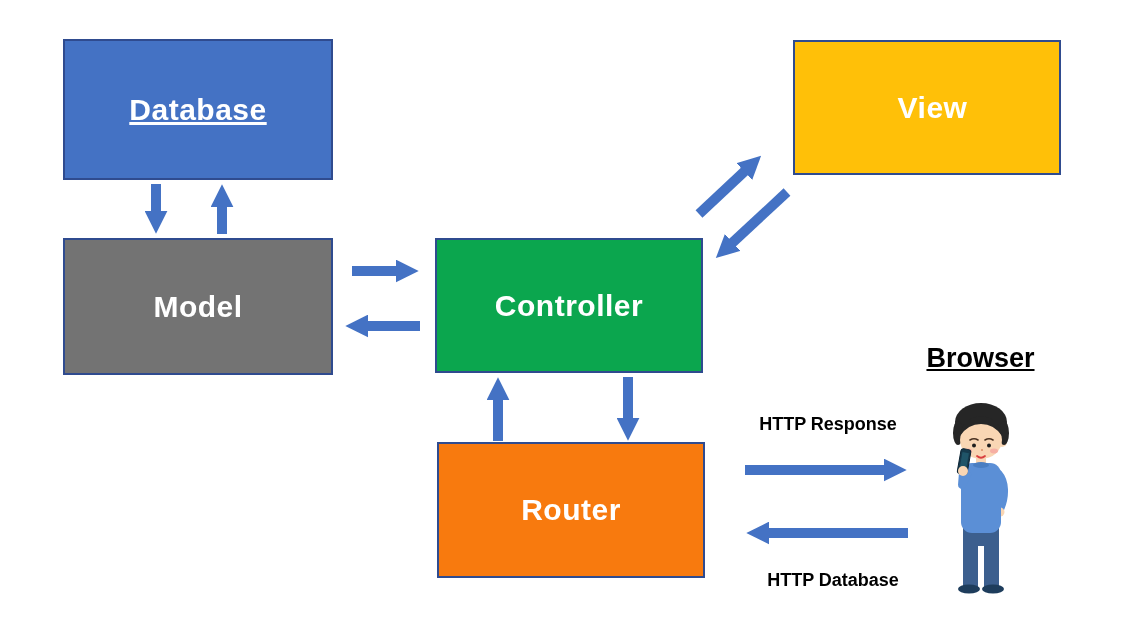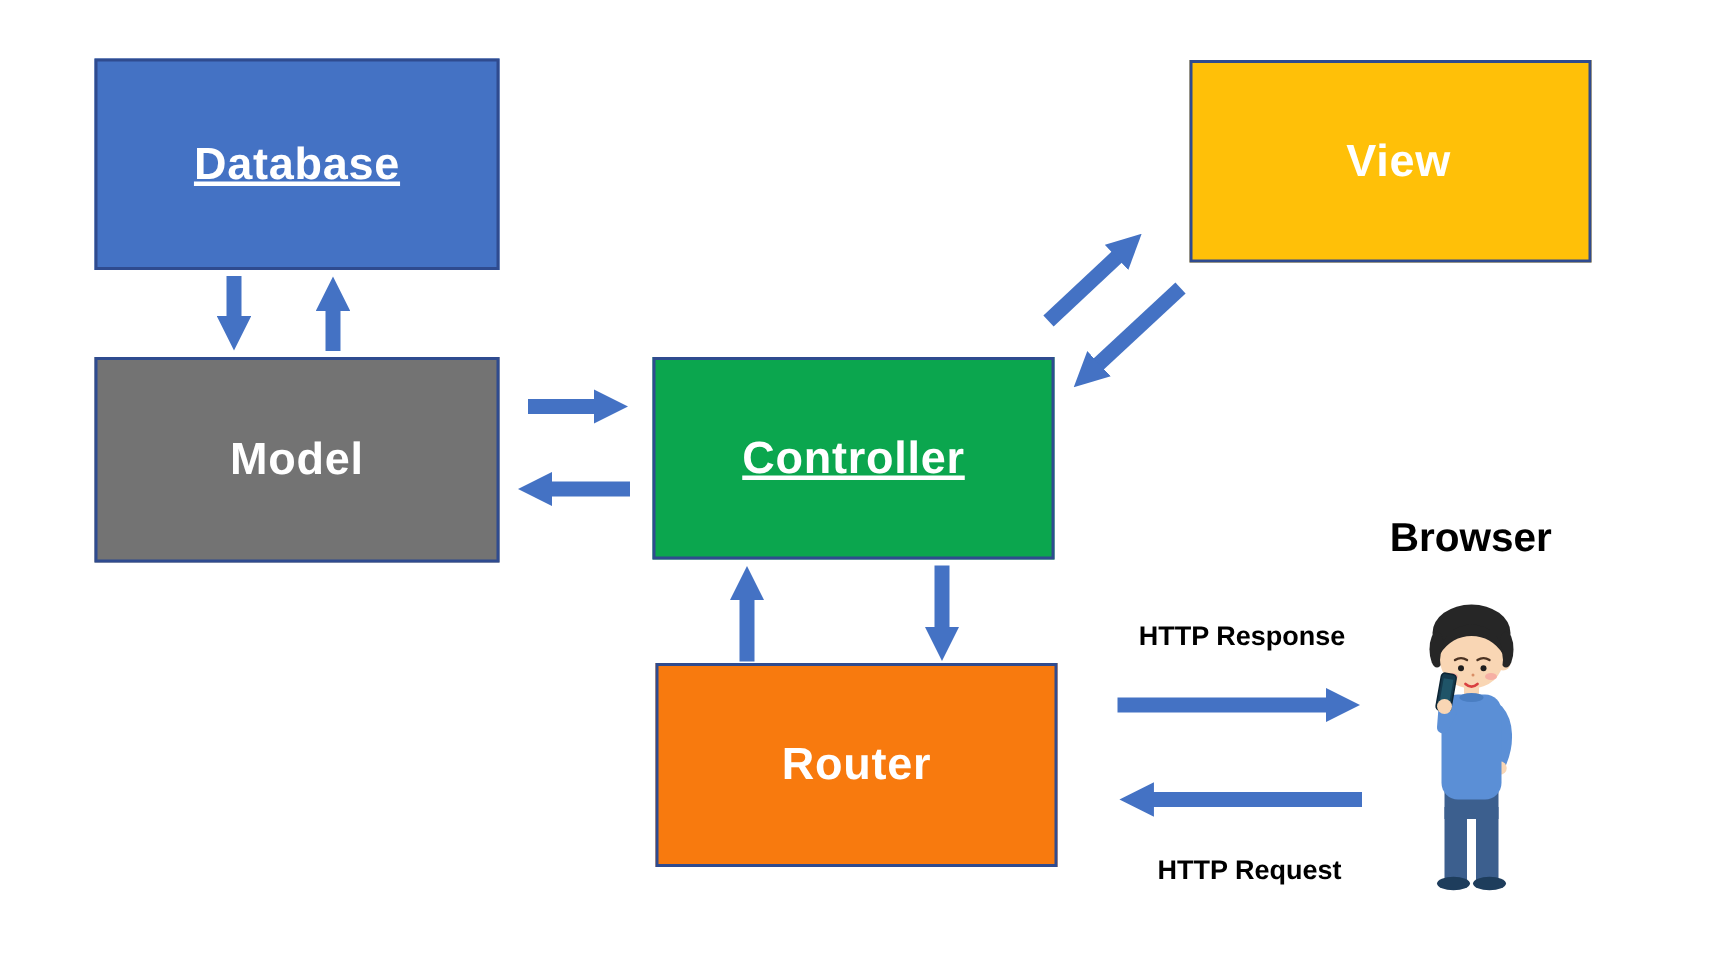--- a/index.html
+++ b/index.html
@@ -38,20 +38,21 @@
   #node-controller{ left: 435px; top: 238px; width: 268px; height: 135px; }
   #node-view      { left: 793px; top: 40px;  width: 268px; height: 135px; }
   #node-router    { left: 437px; top: 442px; width: 268px; height: 136px; text-align: center; }
   .browser-label {
     position: absolute;
     left: 903px; top: 343px; width: 155px;
     text-align: center;
     font-size: 27px;
     font-weight: bold;
     color: var(--annotation-text);
+    text-decoration: underline;
   }
   .http-label {
     position: absolute;
     width: 200px;
     text-align: center;
     font-size: 18px;
     font-weight: bold;
     color: var(--annotation-text);
   }
   #http-response { left: 728px; top: 414px; }
@@ -74,27 +75,27 @@
     width: 78px; height: 200px;
   }
 </style>
 </head>
 <body>
 
 <div class="canvas">
 
   <div class="node" id="node-database" style="background-color: rgb(68, 114, 196);">Database</div>
   <div class="node" id="node-model" style="background-color: #737373; text-align: right;">Model</div>
-  <div class="node" id="node-controller" style="background-color: rgb(11, 166, 78); text-decoration: underline;">Controller</div>
+  <div class="node" id="node-controller" style="background-color: rgb(11, 166, 78);">Controller</div>
   <div class="node" id="node-view" style="background-color: rgb(255, 192, 8); padding-left: 11px;">View</div>
   <div class="node" id="node-router" style="background-color: rgb(248, 122, 14);">Router</div>
 
   <div class="browser-label">Browser</div>
   <div class="http-label" id="http-response">HTTP Response</div>
-  <div class="http-label" id="http-request">HTTP Request</div>
+  <div class="http-label" id="http-request">HTTP Database</div>
 
   <svg class="arrows" viewBox="0 0 1141 639">
     <defs>
       <marker id="ah" viewBox="0 0 10 10" refX="1" refY="5" markerWidth="2.3" markerHeight="2.3" orient="auto">
         <path d="M0,0 L10,5 L0,10 z"></path>
       </marker>
     </defs>
     <line class="arrow" x1="156" y1="184" x2="156" y2="213" marker-end="url(#ah)"></line>
     <line class="arrow" x1="222" y1="234" x2="222" y2="205" marker-end="url(#ah)"></line>
     <line class="arrow" x1="352" y1="271" x2="398" y2="271" marker-end="url(#ah)"></line>

